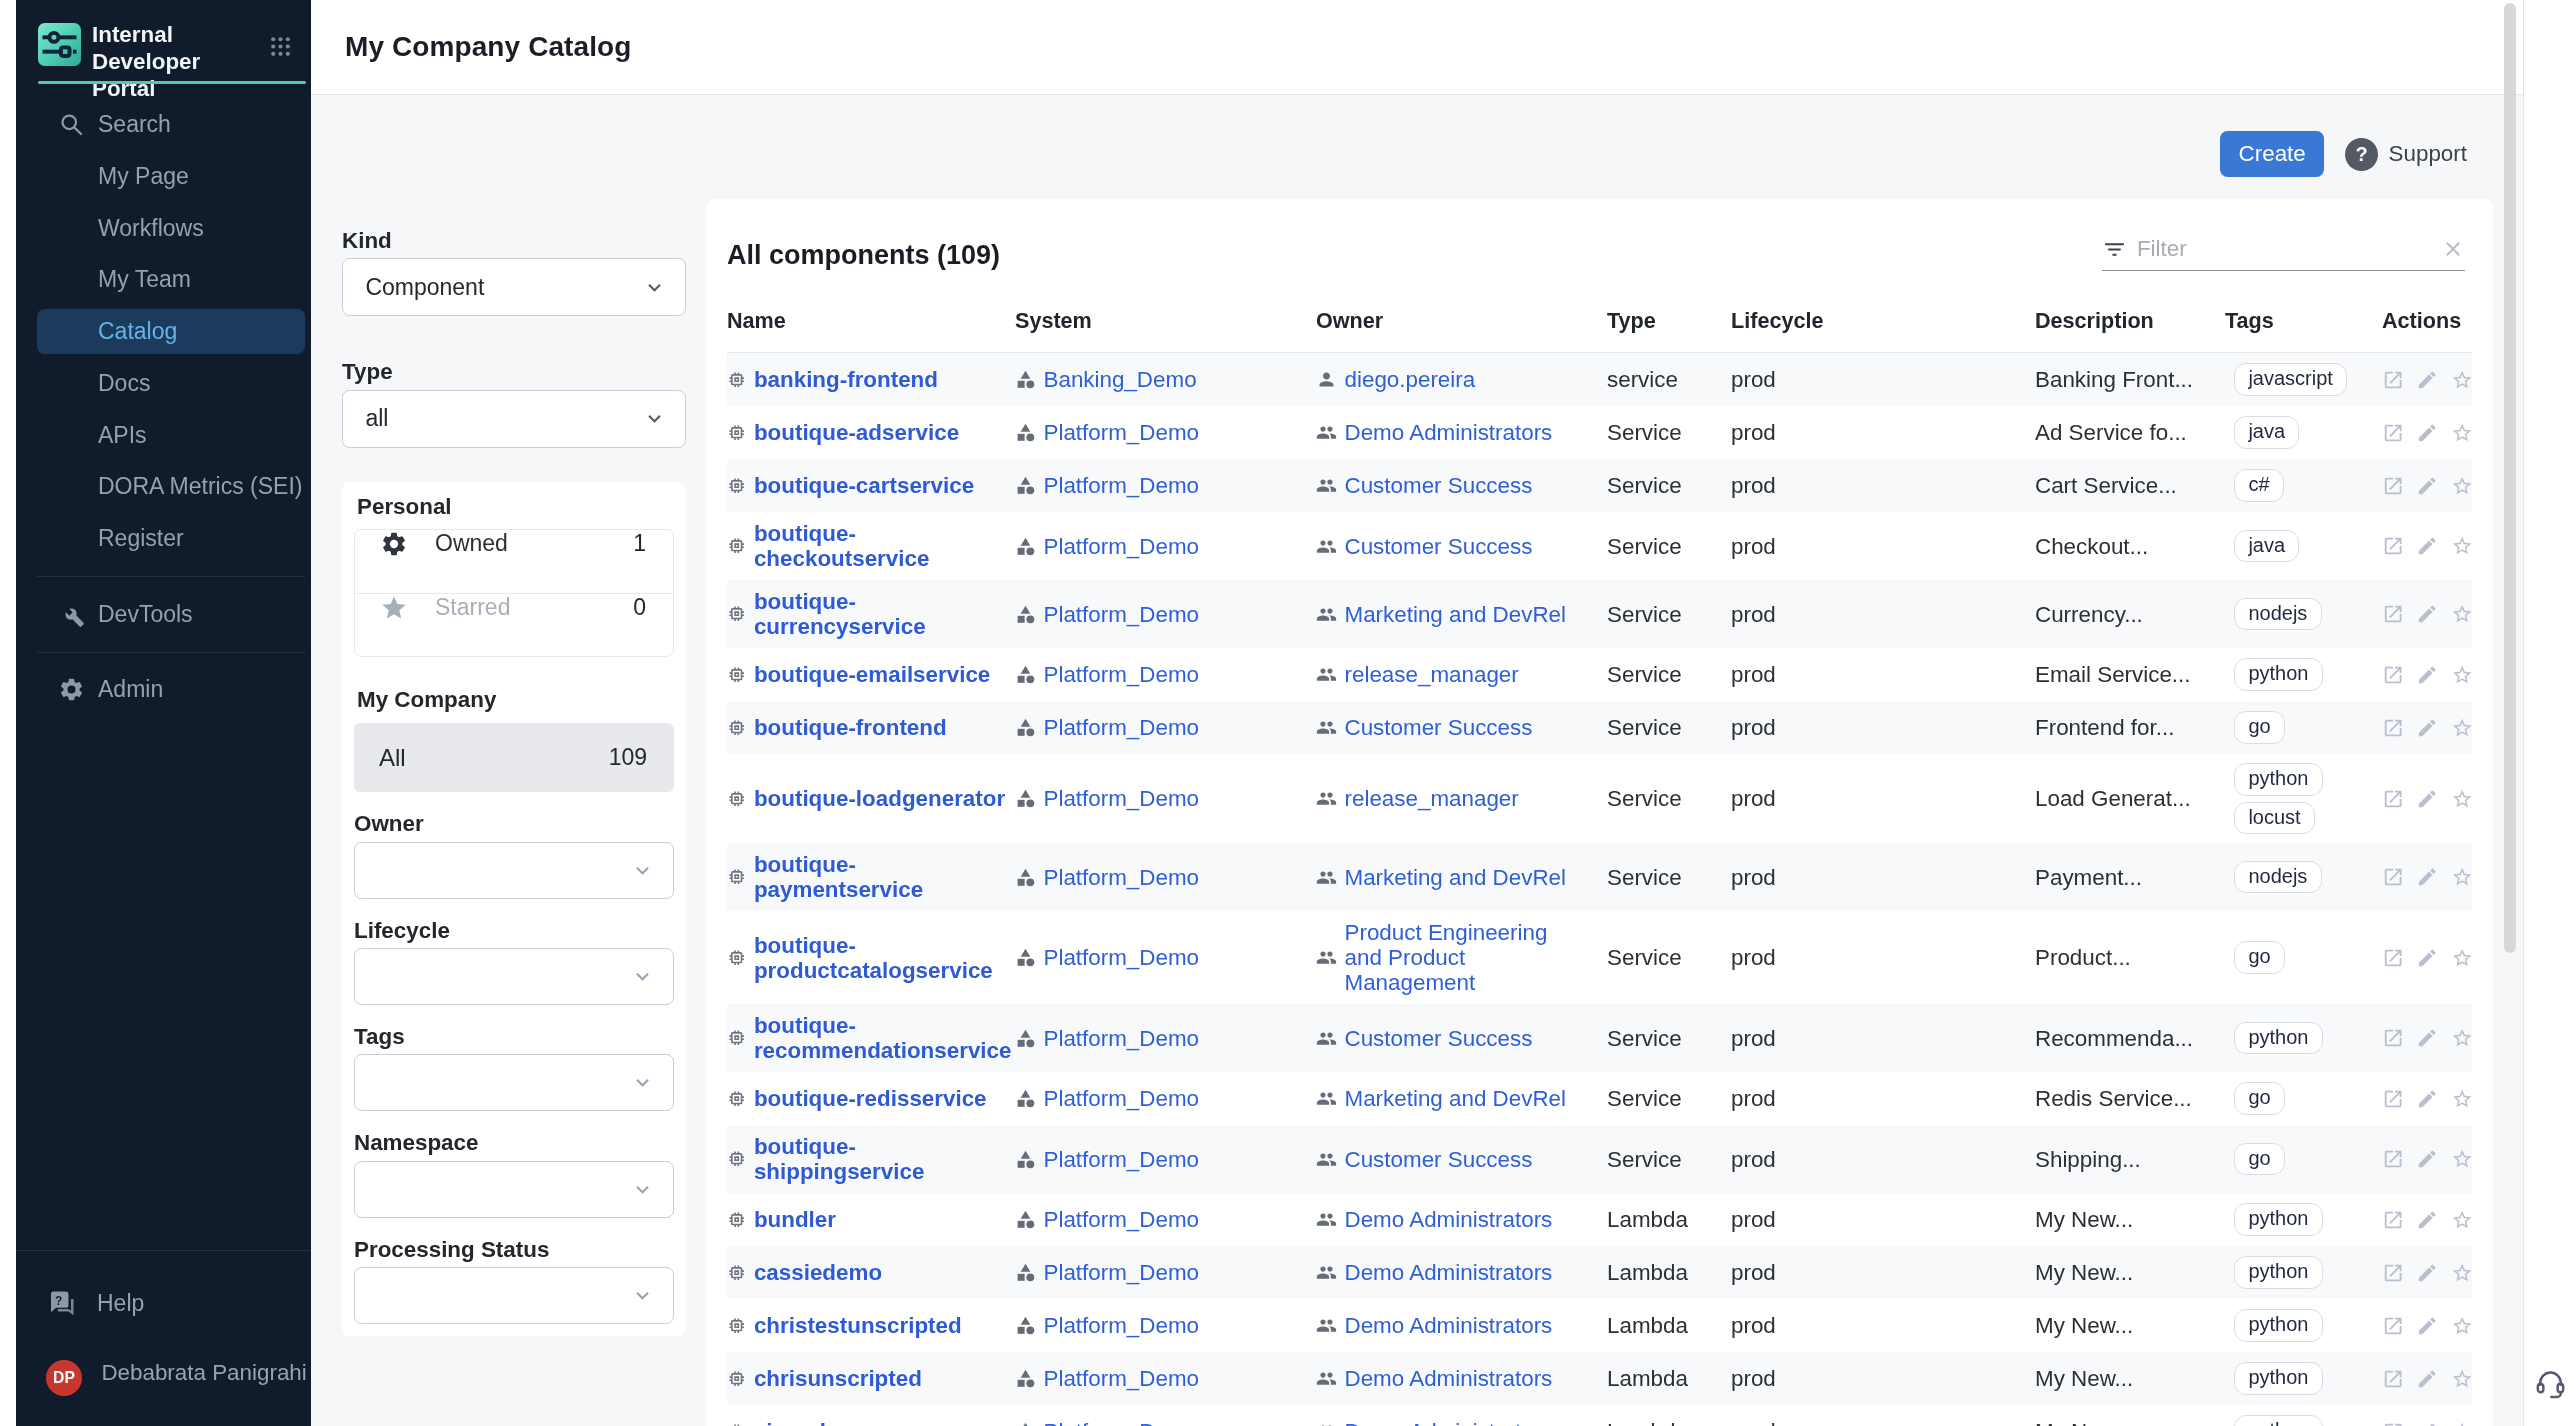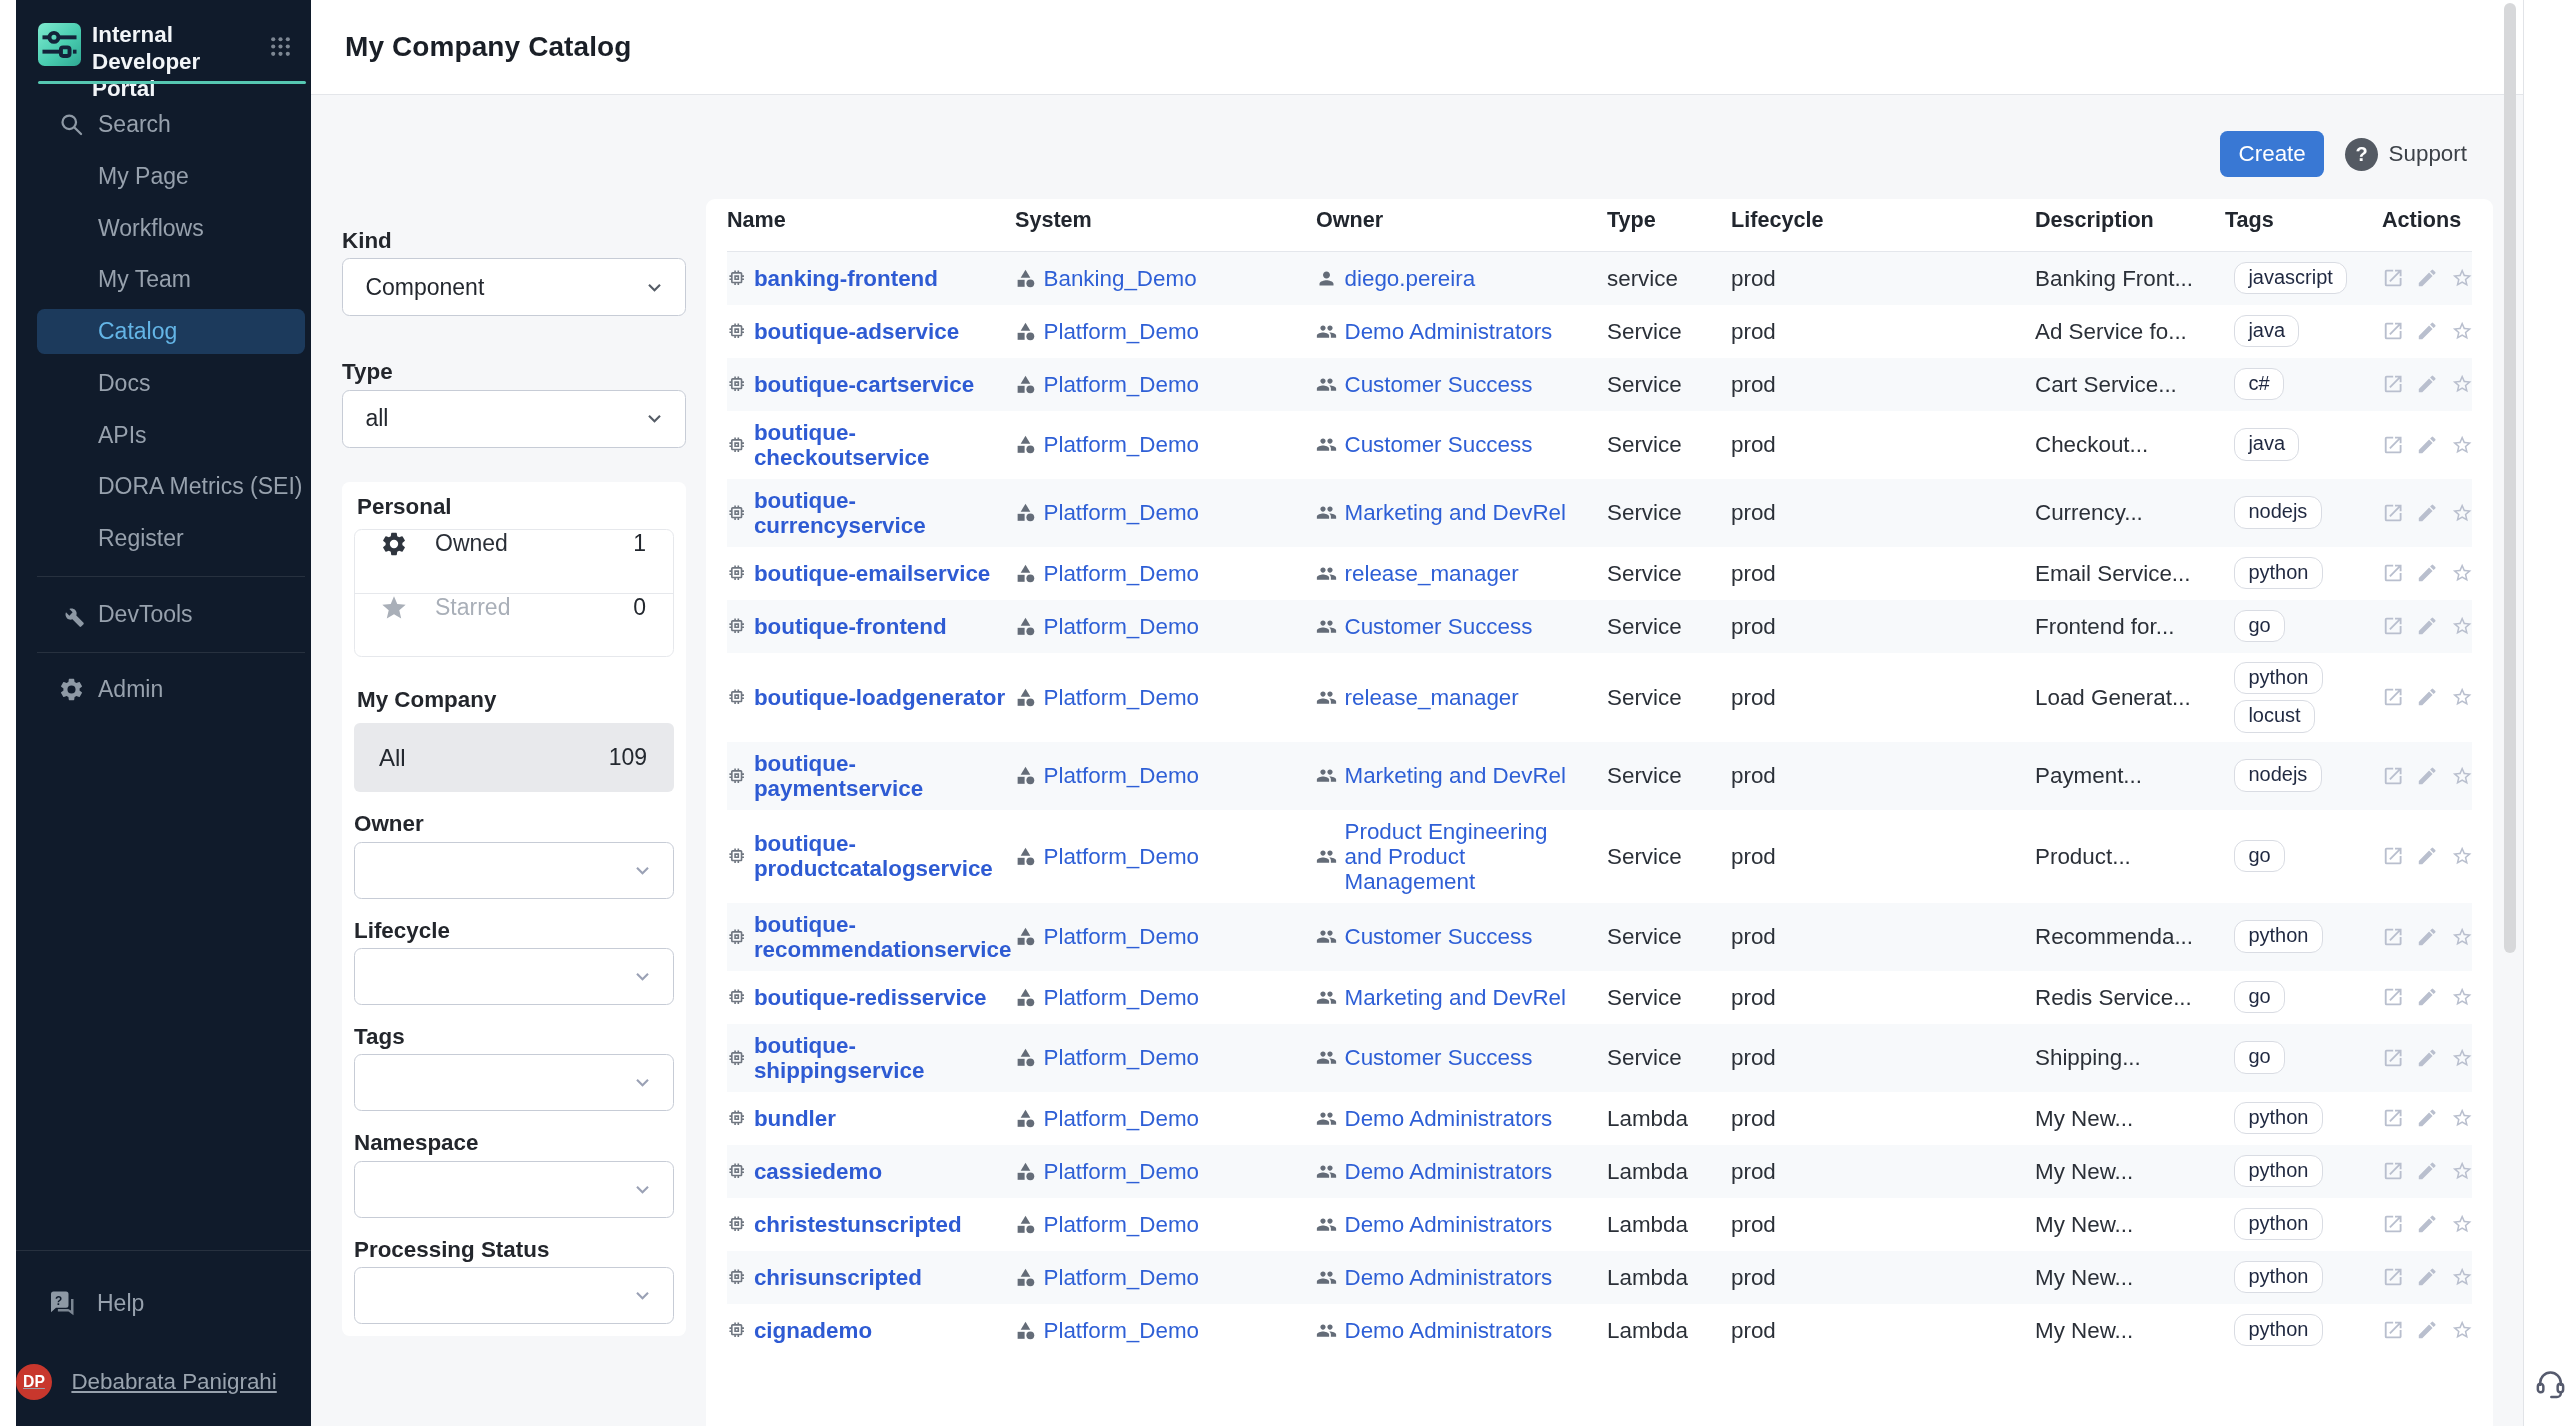--- a/index.html
+++ b/index.html
@@ -22,21 +22,21 @@
   .nav-item { position:relative; height:45px; margin:0 21.6px 6.7px 21px; border-radius:7.5px;
               display:flex; align-items:center; padding-left:61px;
               font-size:23px; color:#97a1ad; cursor:pointer; }
   .nav-item .n-icon { position:absolute; left:21px; top:9px; width:27px; height:27px; color:#8e99a5; }
   .nav-item.active { background:#1c3a5c; color:#64b5e6; }
   .nav-divider { height:0.7px; background:#27313f; margin:15px 21.6px 15px 21px; }
   .sidebar-footer { position:absolute; left:0; bottom:0; width:100%; }
   .footer-rule { height:0.7px; background:#27313f; margin-bottom:27px; }
   .help-row { display:flex; align-items:center; padding-left:30px; height:52px; font-size:23px; color:#97a1ad; cursor:pointer; }
   .help-row .n-icon { width:30px; height:30px; margin-right:21px; color:#8e99a5; }
-  .user-row { display:flex; align-items:center; height:45px; margin:30px 0 22.4px;text-decoration:underline; }
+  .user-row { display:flex; align-items:flex-start; padding-left:30px; height:45px; margin:30px 0 22.4px; }
   .avatar { width:36px; height:36px; border-radius:50%; background:#c8372d; color:#fff;
             display:flex; align-items:center; justify-content:center;
             font-size:15.7px; font-weight:700; margin-right:19.4px; }
   .user-name { font-size:22.4px; color:#9aa4af; }
 
   
   .main { position:absolute; left:311px; top:0; width:2265px; height:1427px; }
   .page-header { height:95px; background:#fff; border-bottom:0.7px solid #e4e6ea;
                  display:flex; align-items:center; padding-left:34px; }
   .page-header h1 { font-size:28px; font-weight:700; color:#1a1f27; letter-spacing:0.1px; }
@@ -345,20 +345,36 @@
                     <path d="M7.41 8.59 12 13.17l4.59-4.58L18 10l-6 6-6-6z"></path>
                   </svg>
                 </span>
               </div>
             </div>
           </div>
       </div>
     </div>
 
     <div class="table-card">
+      <div class="card-top">
+        <span class="card-title">All components (109)</span>
+        <div class="filter-input-wrap">
+          <span class="funnel-icon">
+              <svg viewBox="0 0 24 24" fill="currentColor">
+                <path d="M10 18h4v-2h-4v2zM3 6v2h18V6H3zm3 7h12v-2H6v2z"></path>
+              </svg>
+            </span>
+          <input class="filter-input" type="text" placeholder="Filter" style="">
+          <span class="clear-icon">
+              <svg viewBox="0 0 24 24" fill="currentColor">
+                <path d="M19 6.41 17.59 5 12 10.59 6.41 5 5 6.41 10.59 12 5 17.59 6.41 19 12 13.41 17.59 19 19 17.59 13.41 12z"></path>
+              </svg>
+            </span>
+        </div>
+      </div>
       <div class="tgrid thead" id="thead">
           <span>Name</span>
           <span>System</span>
           <span>Owner</span>
           <span>Type</span>
           <span>Lifecycle</span>
           <span>Description</span>
           <span>Tags</span>
           <span>Actions</span>
         </div>

